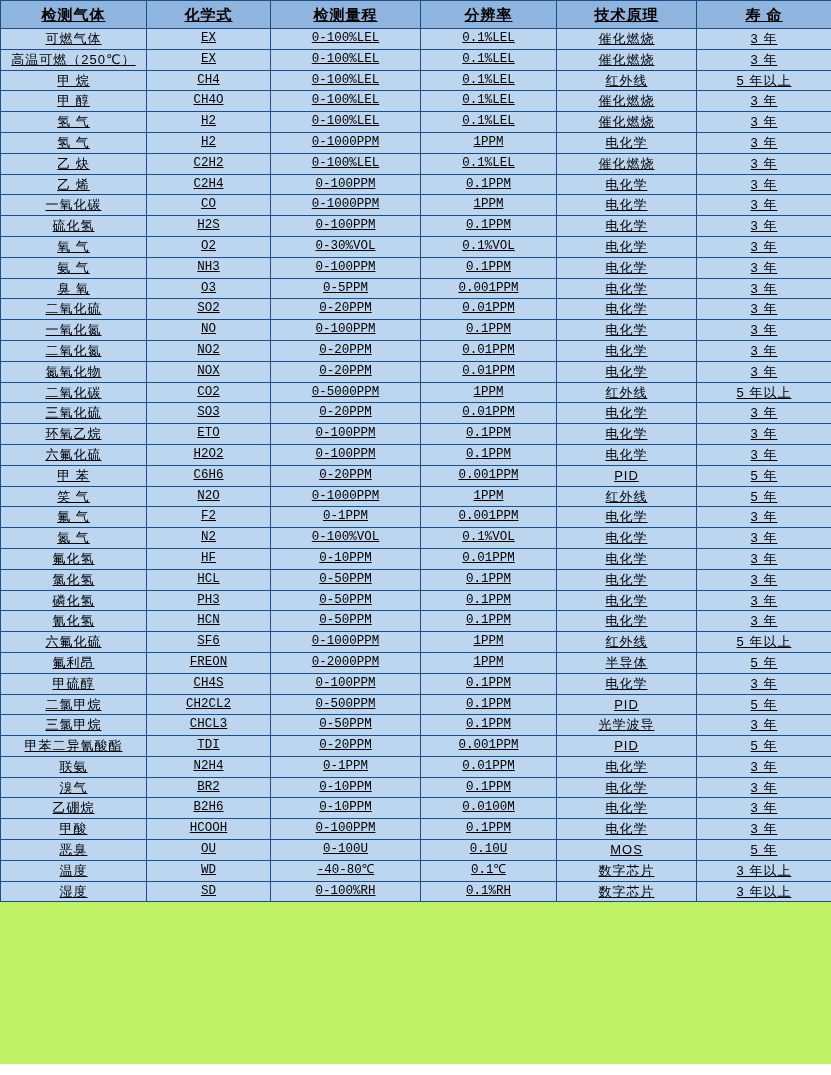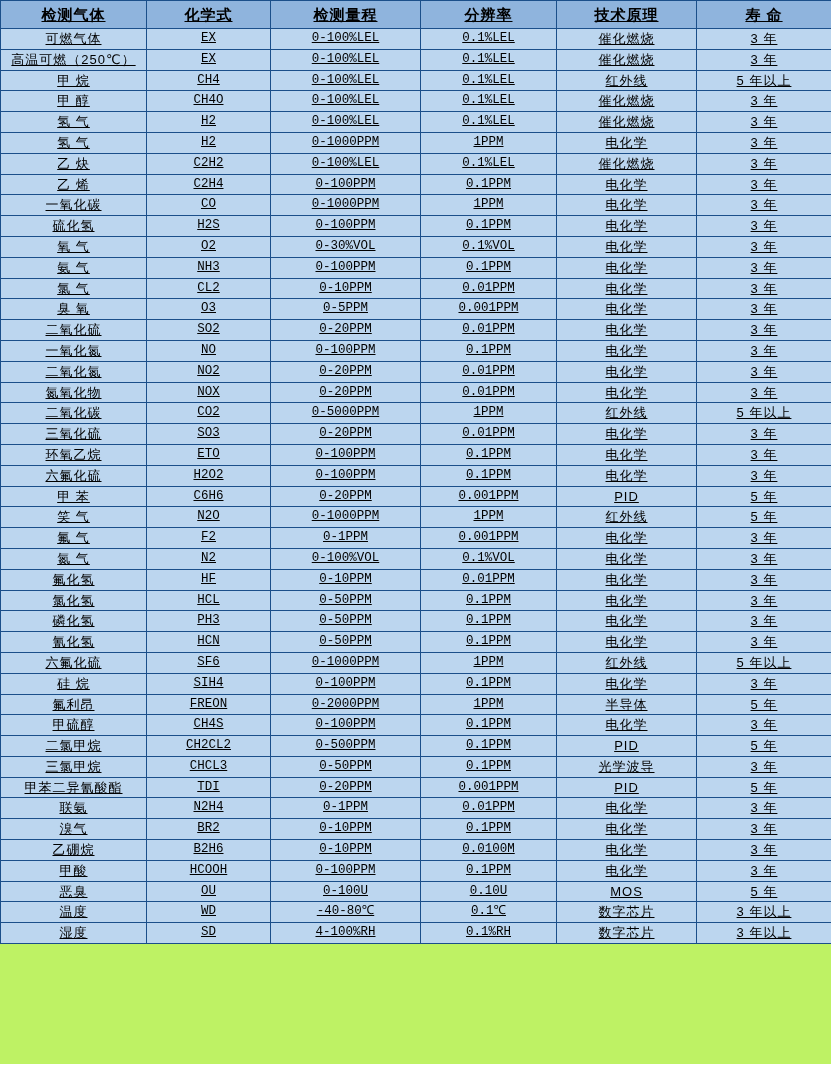--- a/index.html
+++ b/index.html
@@ -183,28 +183,20 @@
         </tr>
         <tr>
           <td class="name">氨 气</td>
           <td class="formula">NH3</td>
           <td class="range">0-100PPM</td>
           <td class="res">0.1PPM</td>
           <td class="tech">电化学</td>
           <td class="life">3 年</td>
         </tr>
         <tr>
-          <td class="name">氯 气</td>
-          <td class="formula">CL2</td>
-          <td class="range">0-10PPM</td>
-          <td class="res">0.01PPM</td>
-          <td class="tech">电化学</td>
-          <td class="life">3 年</td>
-        </tr>
-        <tr>
           <td class="name">臭 氧</td>
           <td class="formula">O3</td>
           <td class="range">0-5PPM</td>
           <td class="res">0.001PPM</td>
           <td class="tech">电化学</td>
           <td class="life">3 年</td>
         </tr>
         <tr>
           <td class="name">二氧化硫</td>
           <td class="formula">SO2</td>
@@ -333,28 +325,20 @@
           <td class="tech">电化学</td>
           <td class="life">3 年</td>
         </tr>
         <tr>
           <td class="name">六氟化硫</td>
           <td class="formula">SF6</td>
           <td class="range">0-1000PPM</td>
           <td class="res">1PPM</td>
           <td class="tech">红外线</td>
           <td class="life">5 年以上</td>
-        </tr>
-        <tr>
-          <td class="name">硅 烷</td>
-          <td class="formula">SIH4</td>
-          <td class="range">0-100PPM</td>
-          <td class="res">0.1PPM</td>
-          <td class="tech">电化学</td>
-          <td class="life">3 年</td>
         </tr>
         <tr>
           <td class="name">氟利昂</td>
           <td class="formula">FREON</td>
           <td class="range">0-2000PPM</td>
           <td class="res">1PPM</td>
           <td class="tech">半导体</td>
           <td class="life">5 年</td>
         </tr>
         <tr>
@@ -433,20 +417,20 @@
           <td class="name">温度</td>
           <td class="formula">WD</td>
           <td class="range">-40-80℃</td>
           <td class="res">0.1℃</td>
           <td class="tech">数字芯片</td>
           <td class="life">3 年以上</td>
         </tr>
         <tr>
           <td class="name">湿度</td>
           <td class="formula">SD</td>
-          <td class="range">4-100%RH</td>
+          <td class="range">0-100%RH</td>
           <td class="res">0.1%RH</td>
           <td class="tech">数字芯片</td>
           <td class="life">3 年以上</td>
         </tr>
       </tbody>
   </table>
 </div>
 
 </body></html>

